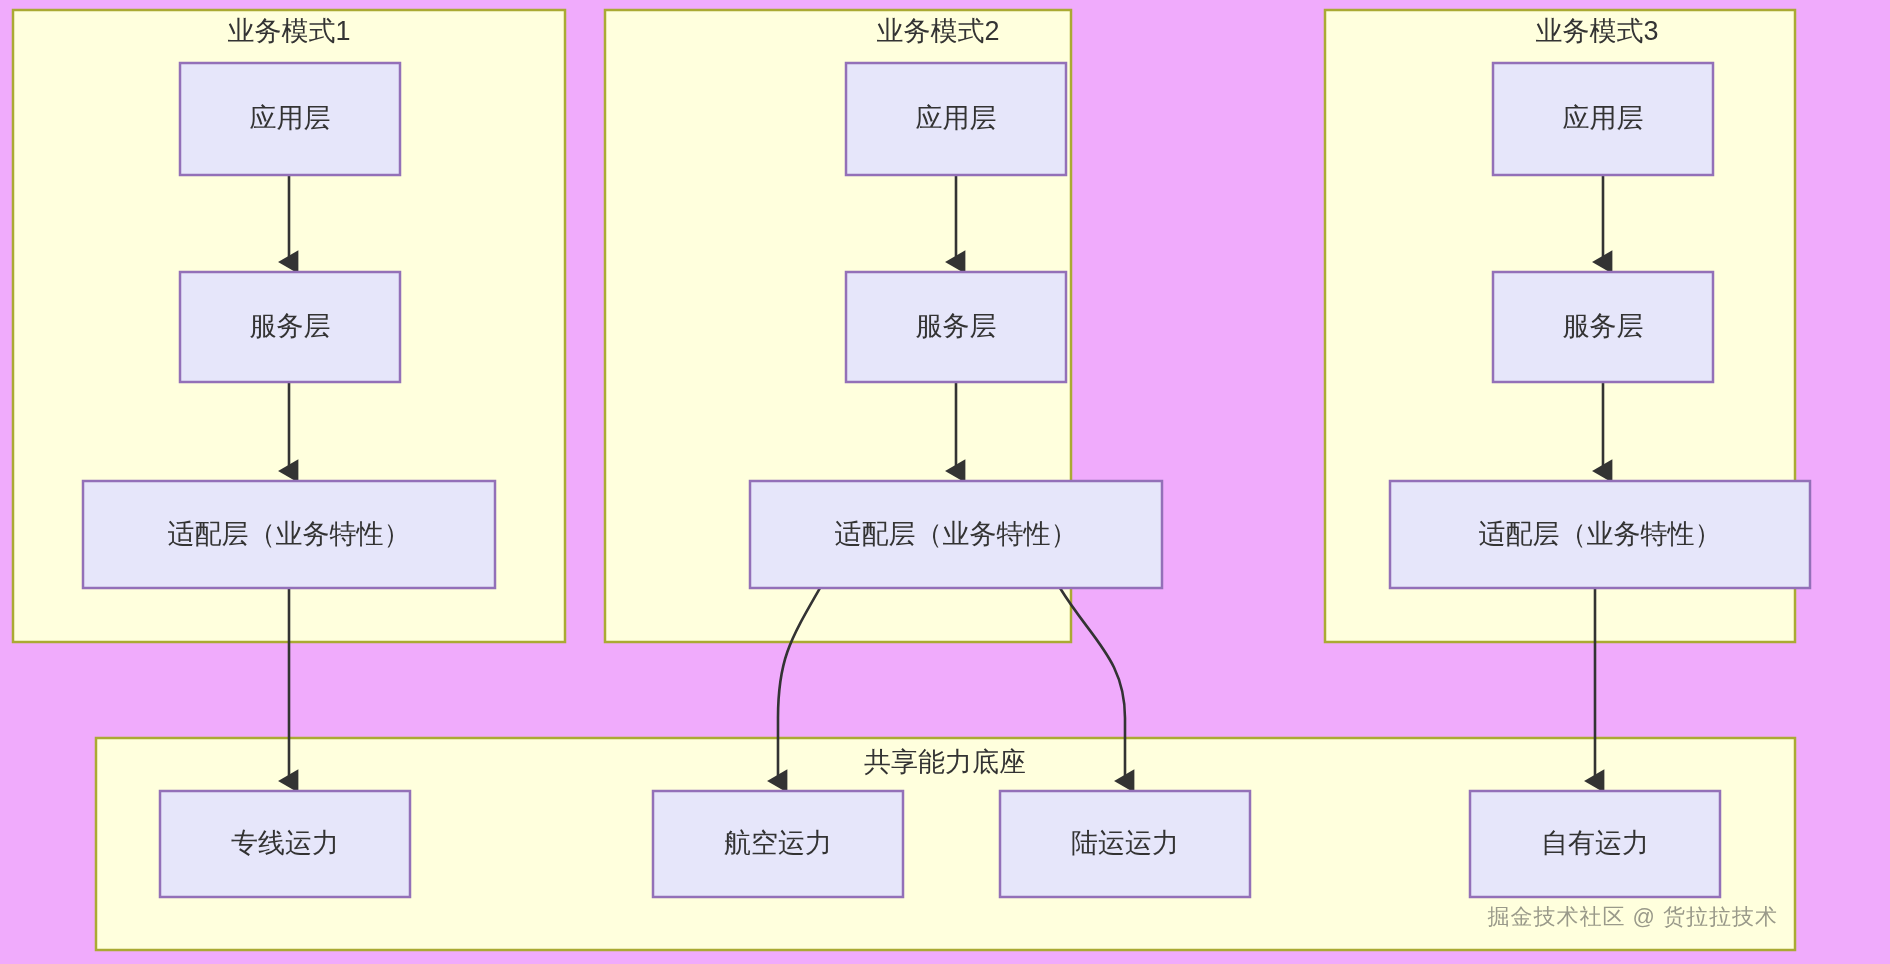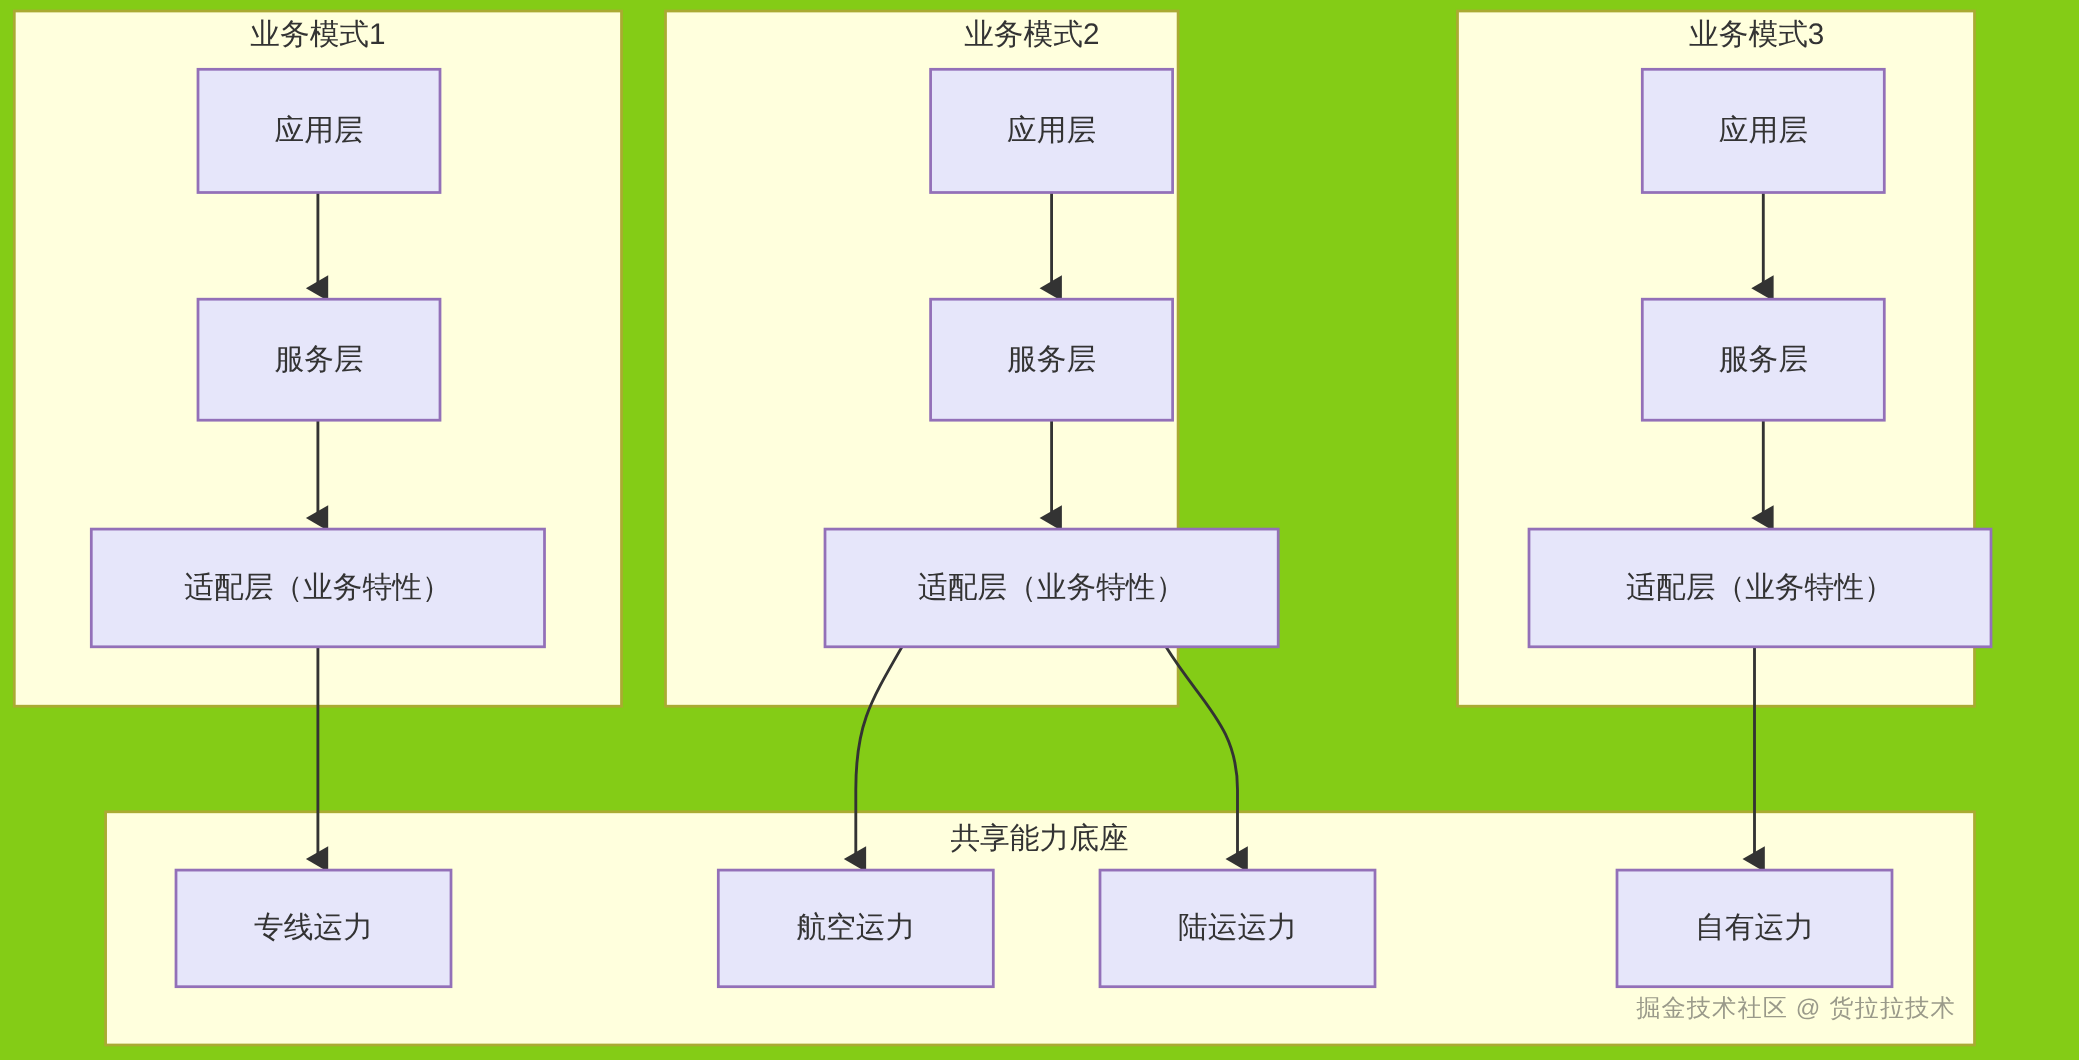--- a/index.html
+++ b/index.html
@@ -10,21 +10,21 @@
   body {
     width: 1890px;
     height: 964px;
     font-family: "Liberation Sans", "DejaVu Sans", sans-serif;
     overflow: hidden;
   }
   #diagram-root {
     position: relative;
     width: 1890px;
     height: 964px;
-    background: #84cc16;
+    background: #f0abfc;
   }
   svg#diagram {
     display: block;
     width: 1890px;
     height: 964px;
   }
   .group-rect {
     fill: #ffffdd;
     stroke: #aaaa33;
     stroke-width: 2.5;

